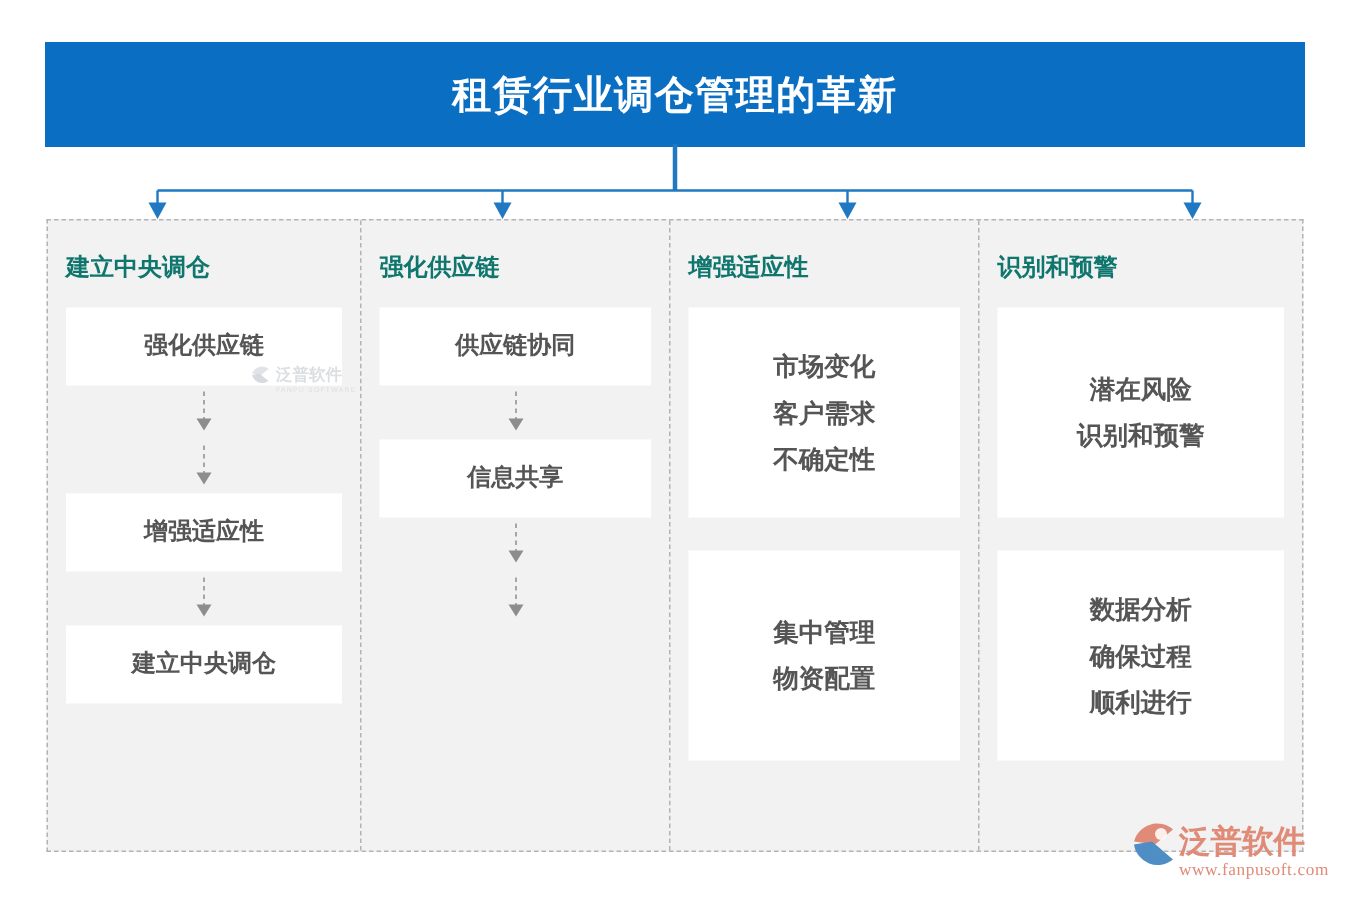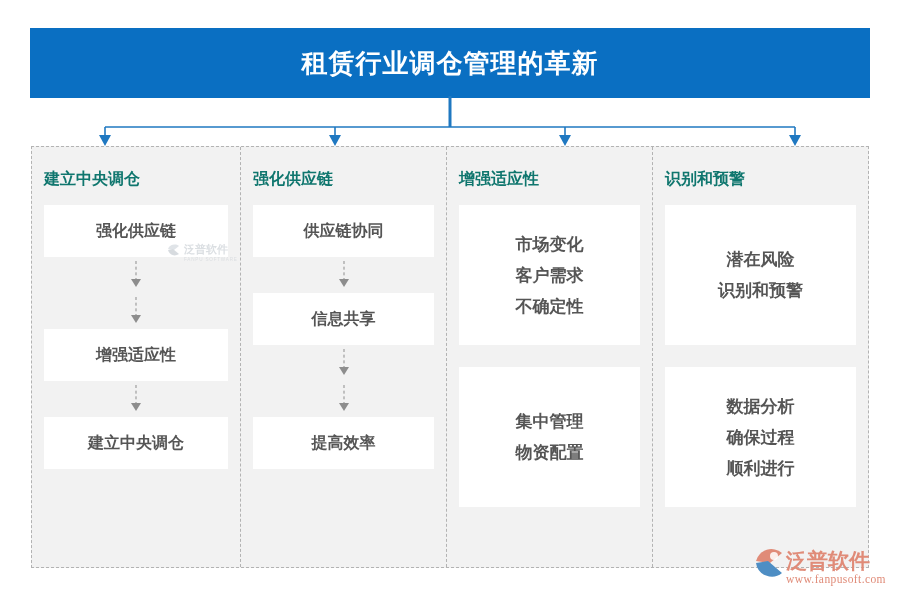--- a/index.html
+++ b/index.html
@@ -178,23 +178,20 @@
       <div class="arrow">
         <div class="stem"></div>
           <div class="head"></div>
       </div>
 
       <div class="arrow">
         <div class="stem"></div>
           <div class="head"></div>
       </div>
 
-      <div class="box">
-        <div class="line">提高效率</div>
-      </div>
     </div>
 
     <div class="col col-3 big">
       <div class="col-head">增强适应性</div>
 
       <div class="box blockA">
         <div class="line">市场变化</div>
         <div class="line">客户需求</div>
         <div class="line">不确定性</div>
       </div>

